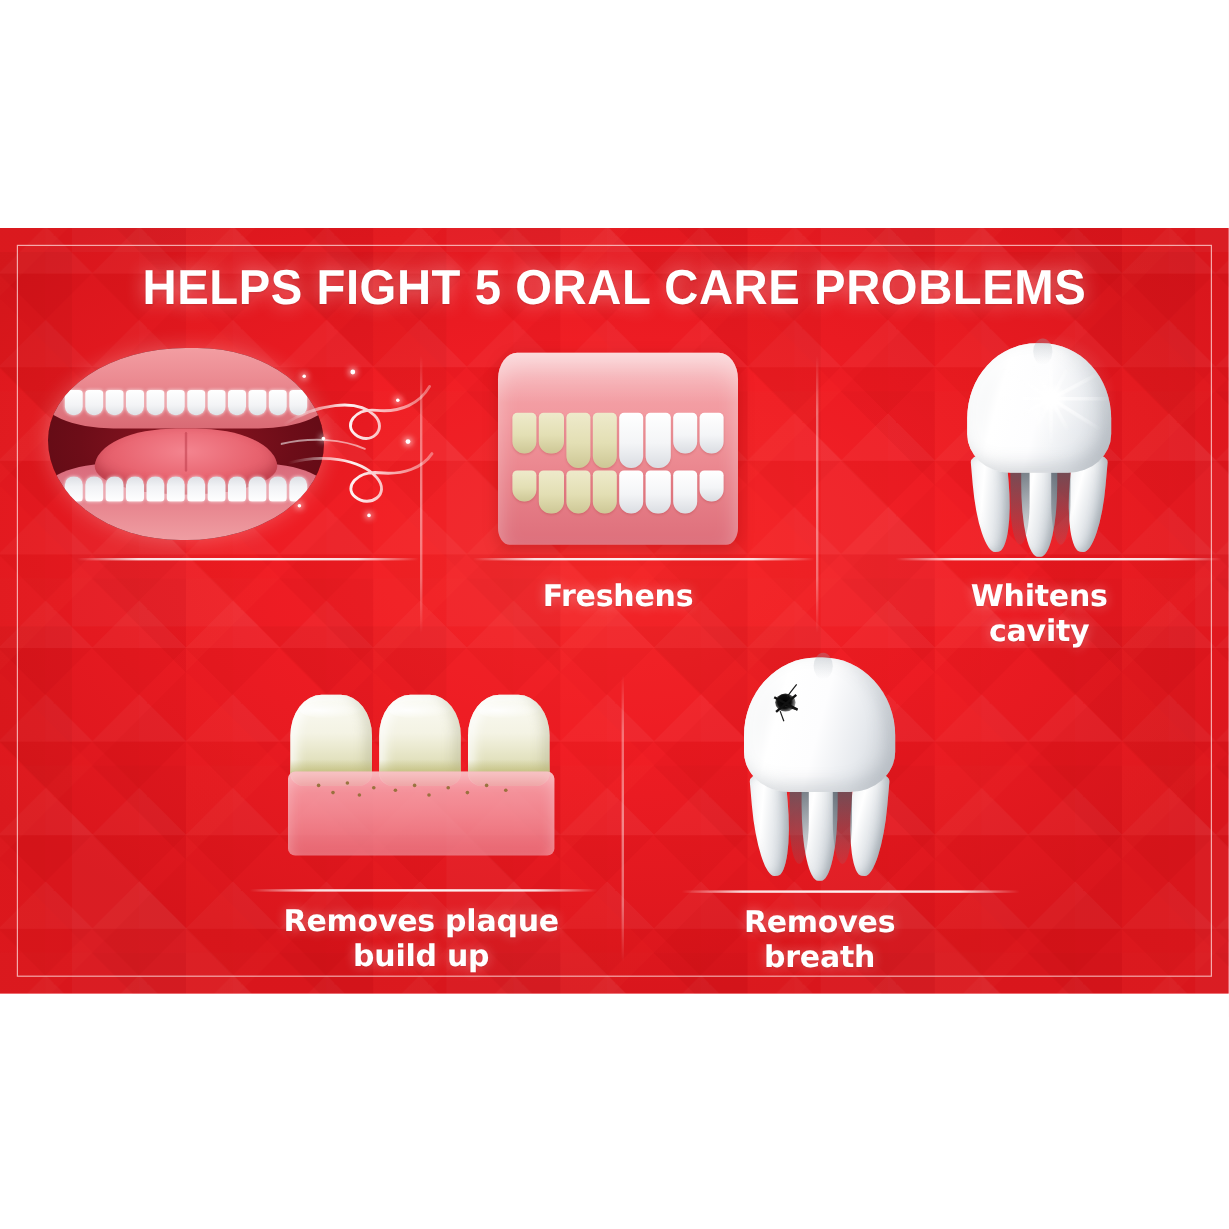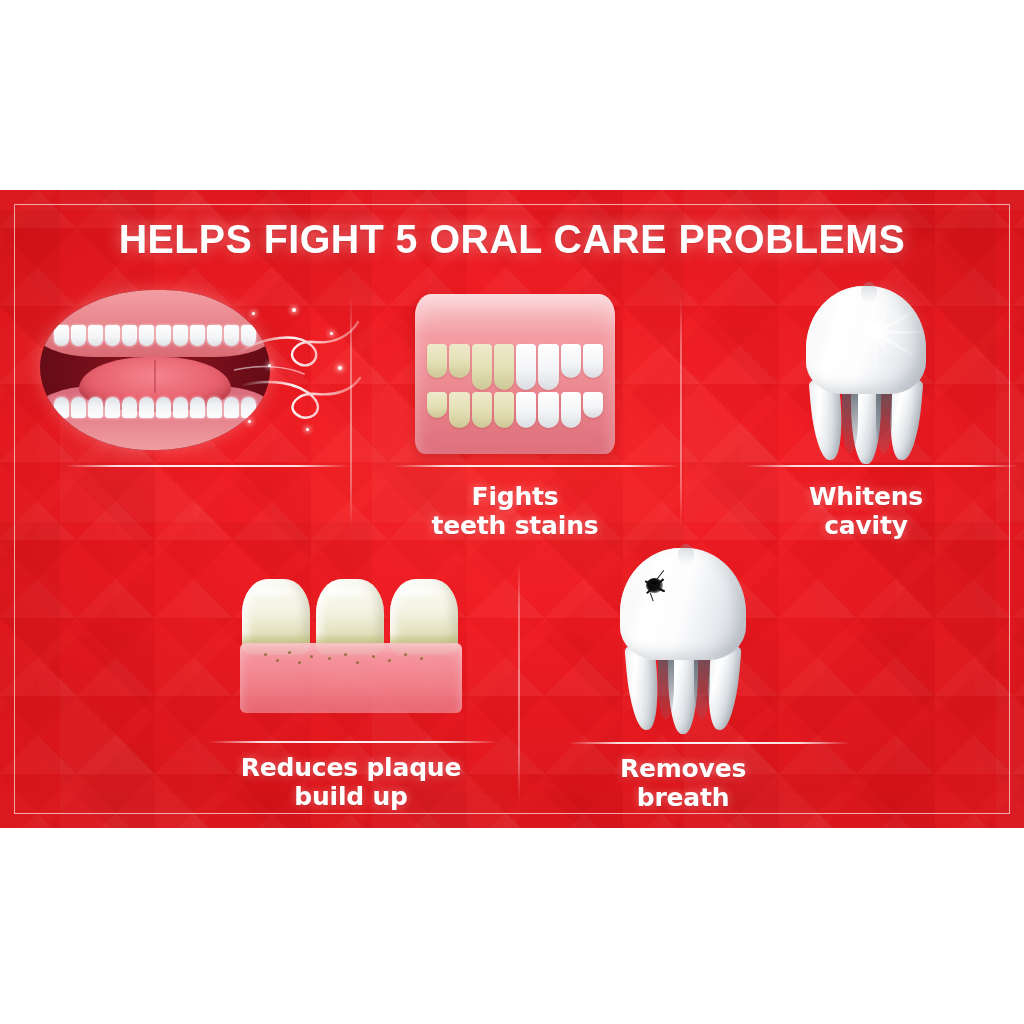--- a/index.html
+++ b/index.html
@@ -406,22 +406,21 @@
               <i class="den-t"></i>
             <i class="den-t"></i>
               <i class="den-t small"></i>
           </div>
         </div>
       </div>
 
       <div class="sep-h" style="left:42px; top:179px; width:285px;"></div>
 
       <div class="caption" style="top:196px;">
-        <span>Fights</span><br>
-        <span>teeth stains</span>
+        <span>Freshens</span><br>
       </div>
     </div>
 
     <div class="sep-v" style="left:680px; top:106px; height:232px;"></div>
 
     <div class="cell" style="left:706px; top:96px; width:320px; height:250px;">
 
       <div class="art">
         <div class="tooth-fig">
           <div class="root r1"></div>
@@ -470,21 +469,21 @@
           <i class="grime" style="left:136px; top:94px;"></i>
           <i class="grime" style="left:152px; top:98px;"></i>
           <i class="grime" style="left:168px; top:92px;"></i>
           <i class="grime" style="left:184px; top:96px;"></i>
         </div>
       </div>
 
       <div class="sep-h" style="left:20px; top:186px; width:290px;"></div>
 
       <div class="caption" style="top:198px;">
-        <span>Reduces plaque</span><br>
+        <span>Removes plaque</span><br>
         <span>build up</span>
       </div>
     </div>
 
     <div class="sep-v" style="left:518px; top:372px; height:240px;"></div>
 
     <div class="cell" style="left:520px; top:358px; width:326px; height:260px;">
 
       <div class="art">
         <div class="cavity-fig">

